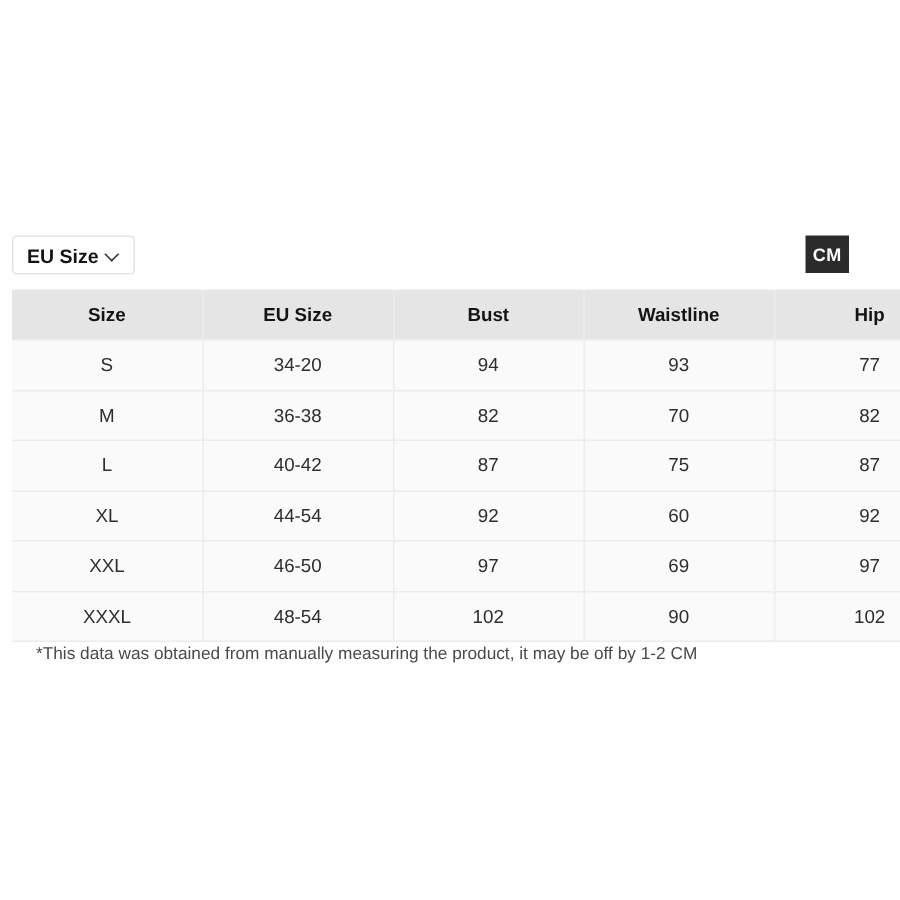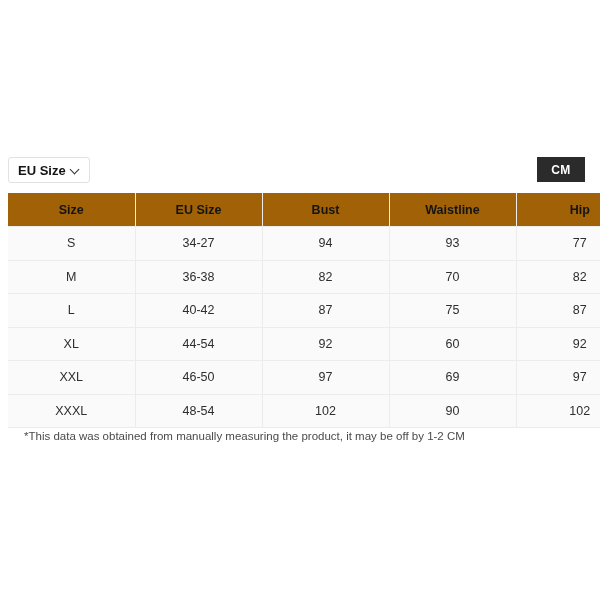--- a/index.html
+++ b/index.html
@@ -61,21 +61,21 @@
     height: 6px;
     border-right: 1.3px solid #333333;
     border-bottom: 1.3px solid #333333;
     transform: rotate(45deg);
   }
 
   .unit-badge {
     position: absolute;
     left: 537px;
     top: 0;
-    width: 48px;
+    width: 29px;
     height: 25px;
     background: #2b2b2b;
     color: #ffffff;
     font-size: 12px;
     font-weight: bold;
     display: flex;
     align-items: center;
     justify-content: center;
     letter-spacing: 0.3px;
   }
@@ -100,21 +100,21 @@
   table.size-table td {
     text-align: center;
     vertical-align: middle;
     border-right: 1px solid #ececec;
     border-bottom: 1px solid #ececec;
     padding: 0;
     height: 32.5px;
   }
   table.size-table thead th {
     height: 33px;
-    background: #a16207;
+    background: #e5e5e5;
     font-size: 12.5px;
     font-weight: bold;
     color: #141414;
   }
   table.size-table tbody td {
     background: #fafafa;
     font-size: 12.5px;
     font-weight: normal;
     color: #2e2e2e;
   }
@@ -161,21 +161,21 @@
         <th>Size</th>
         <th>EU Size</th>
         <th>Bust</th>
         <th>Waistline</th>
         <th>Hip</th>
       </tr>
     </thead>
     <tbody>
       <tr>
         <td>S</td>
-        <td>34-27</td>
+        <td>34-20</td>
         <td>94</td>
         <td>93</td>
         <td>77</td>
       </tr>
       <tr>
         <td>M</td>
         <td>36-38</td>
         <td>82</td>
         <td>70</td>
         <td>82</td>

